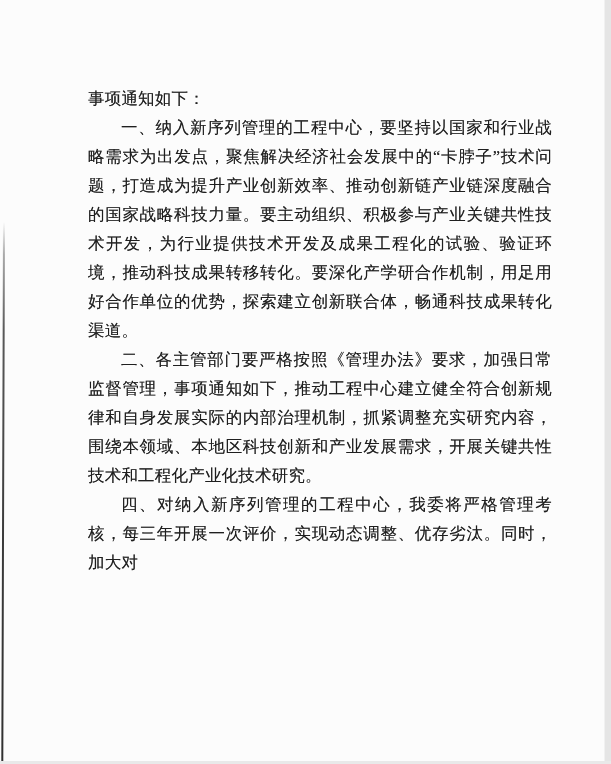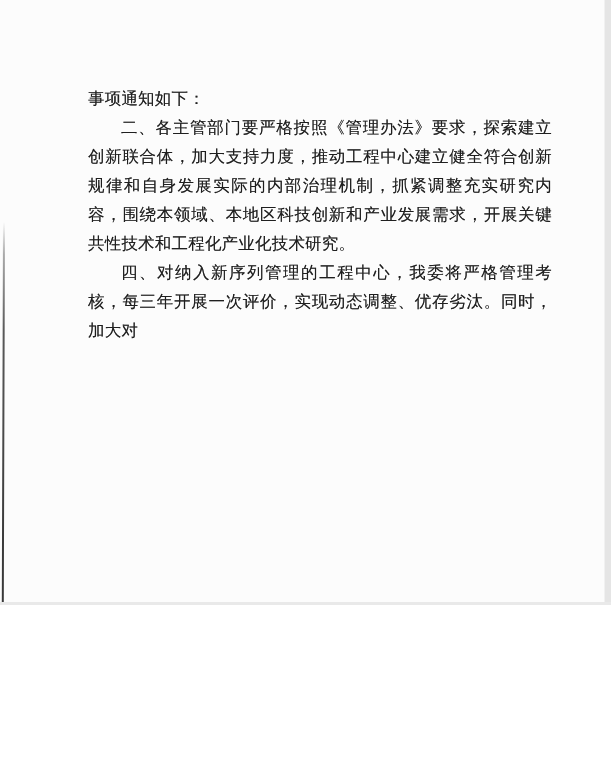--- a/index.html
+++ b/index.html
@@ -9,21 +9,21 @@
   body {
     width: 611px;
     height: 764px;
     overflow: hidden;
     background: #ffffff;
     font-family: "Liberation Serif", serif;
   }
   .page {
     position: relative;
     width: 611px;
-    height: 605px;
+    height: 764px;
     background: var(--page-bg, #fcfcfc);
     overflow: hidden;
   }
   
   .edge-line {
     position: absolute;
     left: 3px;
     top: 222px;
     width: 2px;
     height: 542px;
@@ -82,16 +82,17 @@
 </head>
 <body>
 
 <div class="page">
   <div class="edge-line"></div>
   <div class="right-band"></div>
   <div class="bottom-band"></div>
 
   <div class="text-block">
     <p class="intro">事项通知如下：</p>
-    <p class="para">二、各主管部门要严格按照《管理办法》要求，探索建立创新联合体，加大支持力度，推动工程中心建立健全符合创新规律和自身发展实际的内部治理机制，抓紧调整充实研究内容，围绕本领域、本地区科技创新和产业发展需求，开展关键共性技术和工程化产业化技术研究。</p>
+    <p class="para">一、纳入新序列管理的工程中心，要坚持以国家和行业战略需求为出发点，聚焦解决经济社会发展中的“卡脖子”技术问题，打造成为提升产业创新效率、推动创新链产业链深度融合的国家战略科技力量。要主动组织、积极参与产业关键共性技术开发，为行业提供技术开发及成果工程化的试验、验证环境，推动科技成果转移转化。要深化产学研合作机制，用足用好合作单位的优势，探索建立创新联合体，畅通科技成果转化渠道。</p>
+    <p class="para">二、各主管部门要严格按照《管理办法》要求，加强日常监督管理，事项通知如下，推动工程中心建立健全符合创新规律和自身发展实际的内部治理机制，抓紧调整充实研究内容，围绕本领域、本地区科技创新和产业发展需求，开展关键共性技术和工程化产业化技术研究。</p>
     <p class="para">四、对纳入新序列管理的工程中心，我委将严格管理考核，每三年开展一次评价，实现动态调整、优存劣汰。同时，加大对</p>
   </div>
 </div>
 
 </body></html>

